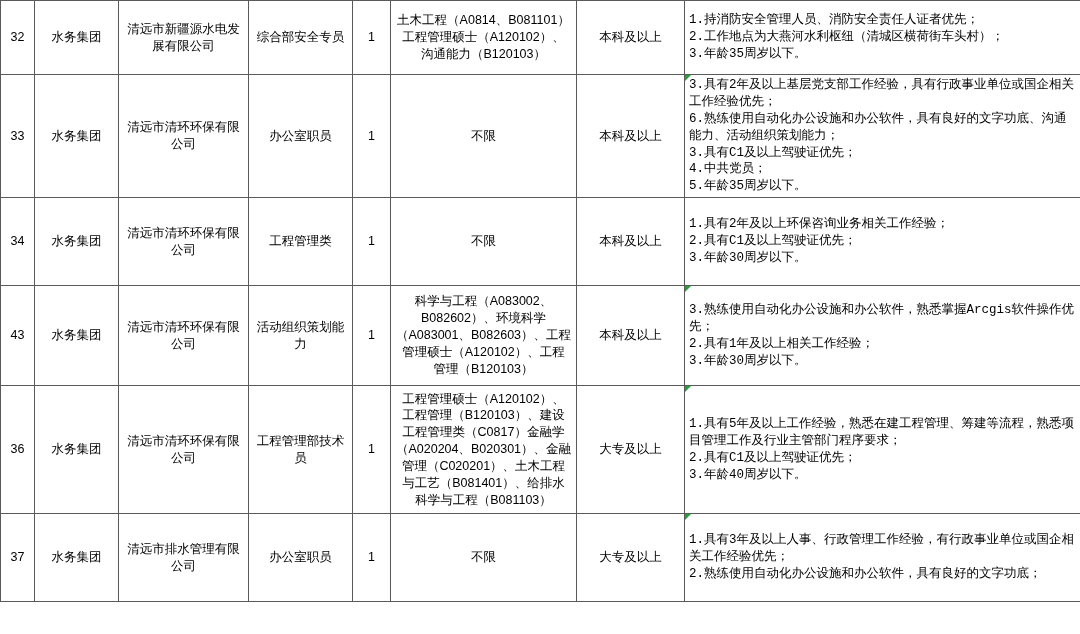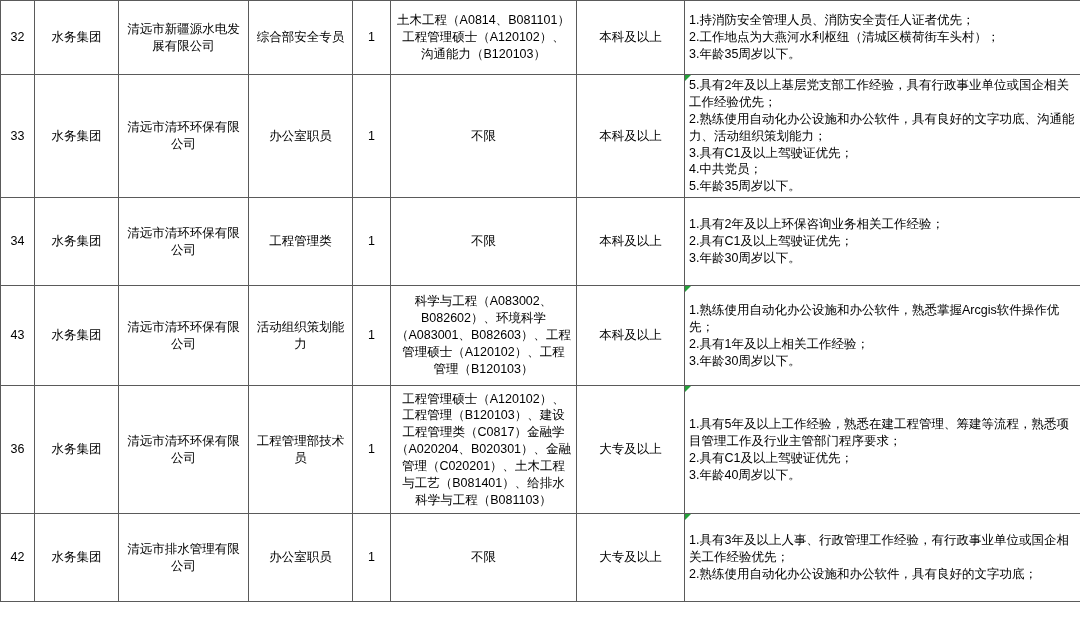--- a/index.html
+++ b/index.html
@@ -45,20 +45,21 @@
   td.no, td.org, td.emp, td.pos, td.num, td.major, td.edu {
     text-align: center;
   }
   td.req {
     text-align: left;
     vertical-align: top;
     padding: 3px 5px 3px 4px;
   }
   .req-line {
     white-space: normal;
+    font-family: Liberation Mono, monospace;
   }
   
   td.mark::before {
     content: "";
     position: absolute;
     top: 0;
     left: 0;
     width: 0;
     height: 0;
     border-top: 6px solid #24a13a;
@@ -133,22 +134,22 @@
           <td class="num num-cell">
             <span class="cell-text">1</span>
           </td>
           <td class="major">
             <div>不限</div>
           </td>
           <td class="edu">
             <span class="cell-text">本科及以上</span>
           </td>
           <td class="req mark">
-            <div class="req-line">5.具有2年及以上基层党支部工作经验，具有行政事业单位或国企相关工作经验优先；</div>
-            <div class="req-line">2.熟练使用自动化办公设施和办公软件，具有良好的文字功底、沟通能力、活动组织策划能力；</div>
+            <div class="req-line">3.具有2年及以上基层党支部工作经验，具有行政事业单位或国企相关工作经验优先；</div>
+            <div class="req-line">6.熟练使用自动化办公设施和办公软件，具有良好的文字功底、沟通能力、活动组织策划能力；</div>
             <div class="req-line">3.具有C1及以上驾驶证优先；</div>
             <div class="req-line">4.中共党员；</div>
             <div class="req-line">5.年龄35周岁以下。</div>
           </td>
         </tr>
         <tr style="height: 88px;">
           <td class="no">
             <span class="cell-text">34</span>
           </td>
           <td class="org">
@@ -195,21 +196,21 @@
             <div>科学与工程（A083002、</div>
             <div>B082602）、环境科学</div>
             <div>（A083001、B082603）、工程</div>
             <div>管理硕士（A120102）、工程</div>
             <div>管理（B120103）</div>
           </td>
           <td class="edu">
             <span class="cell-text">本科及以上</span>
           </td>
           <td class="req mark">
-            <div class="req-line">1.熟练使用自动化办公设施和办公软件，熟悉掌握Arcgis软件操作优先；</div>
+            <div class="req-line">3.熟练使用自动化办公设施和办公软件，熟悉掌握Arcgis软件操作优先；</div>
             <div class="req-line">2.具有1年及以上相关工作经验；</div>
             <div class="req-line">3.年龄30周岁以下。</div>
           </td>
         </tr>
         <tr style="height: 128px;">
           <td class="no">
             <span class="cell-text">36</span>
           </td>
           <td class="org">
             <span class="cell-text">水务集团</span>
@@ -236,21 +237,21 @@
             <span class="cell-text">大专及以上</span>
           </td>
           <td class="req mark">
             <div class="req-line">1.具有5年及以上工作经验，熟悉在建工程管理、筹建等流程，熟悉项目管理工作及行业主管部门程序要求；</div>
             <div class="req-line">2.具有C1及以上驾驶证优先；</div>
             <div class="req-line">3.年龄40周岁以下。</div>
           </td>
         </tr>
         <tr style="height: 88px;">
           <td class="no">
-            <span class="cell-text">42</span>
+            <span class="cell-text">37</span>
           </td>
           <td class="org">
             <span class="cell-text">水务集团</span>
           </td>
           <td class="emp">
             <span class="cell-text">清远市排水管理有限公司</span>
           </td>
           <td class="pos">
             <span class="cell-text">办公室职员</span>
           </td>

